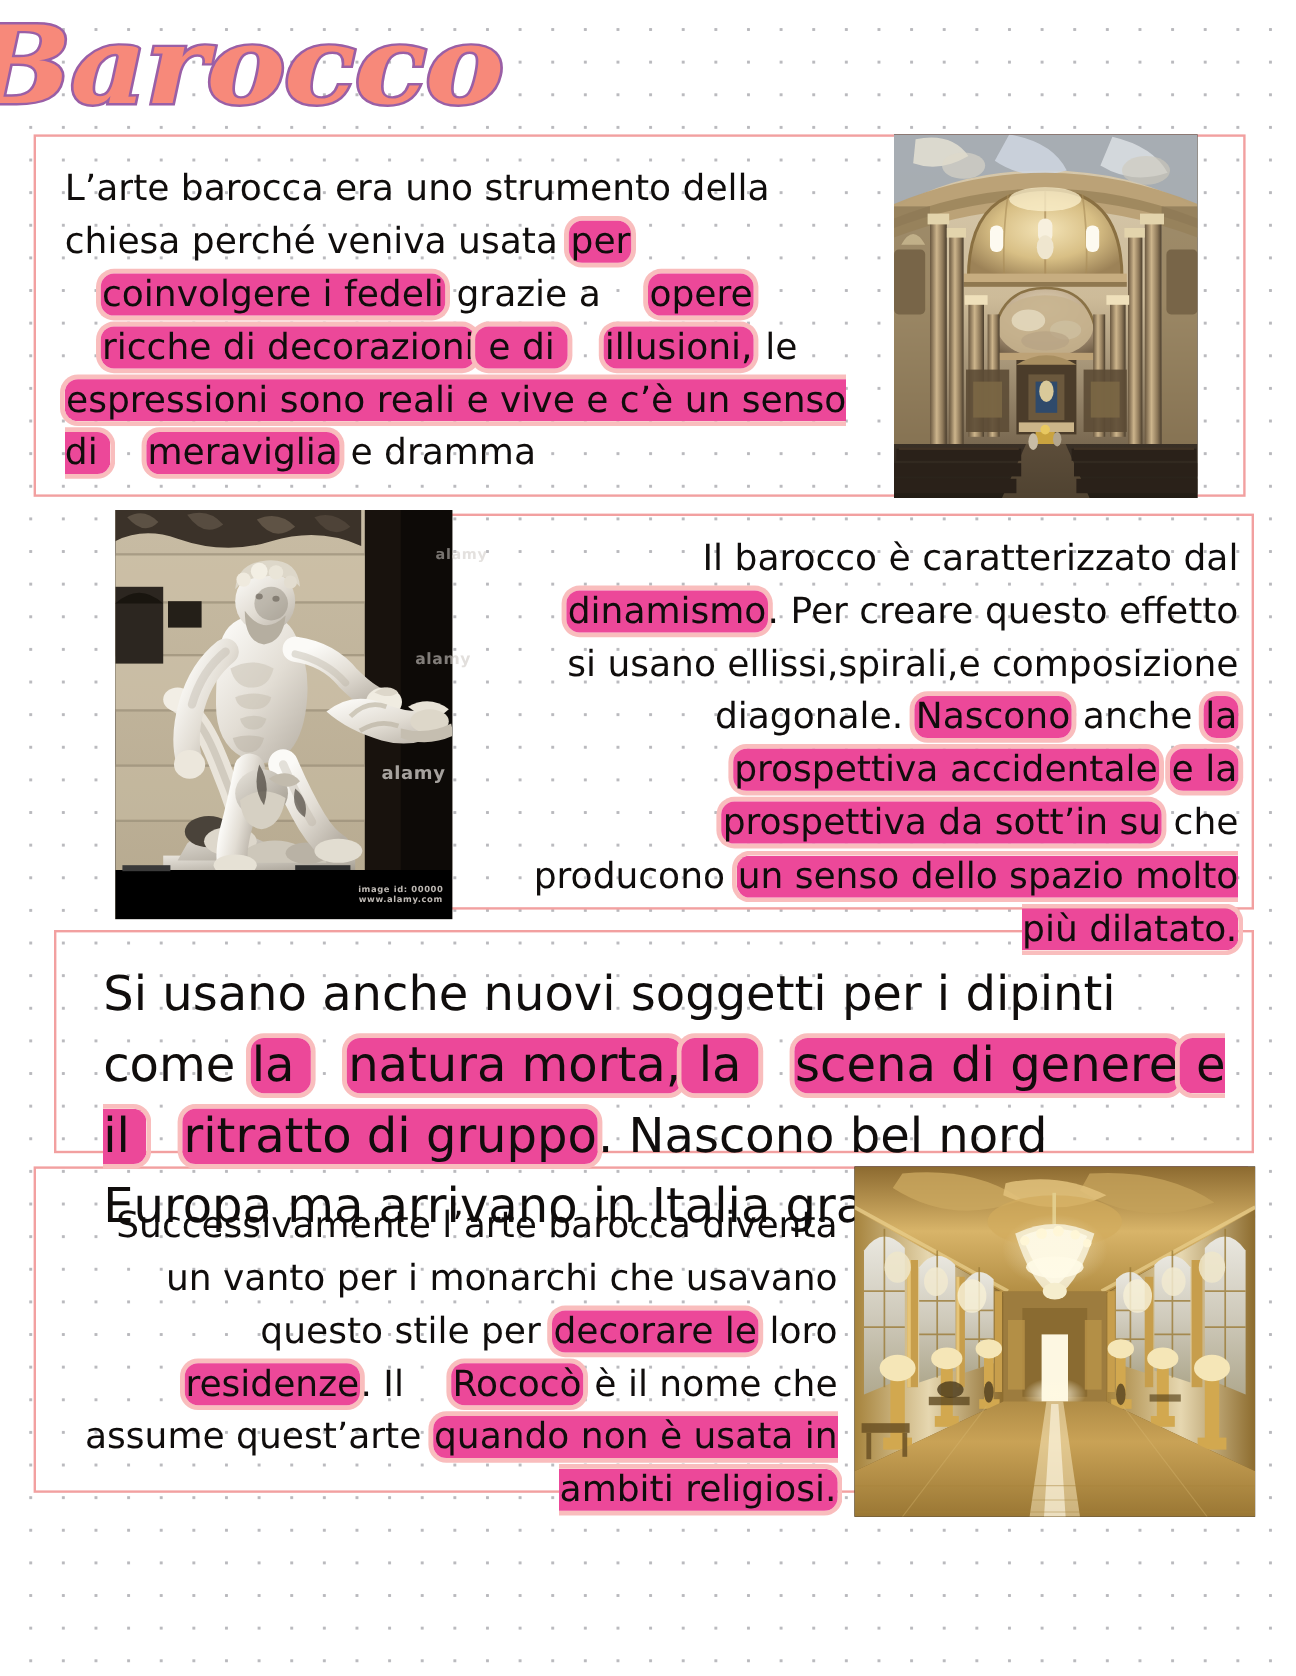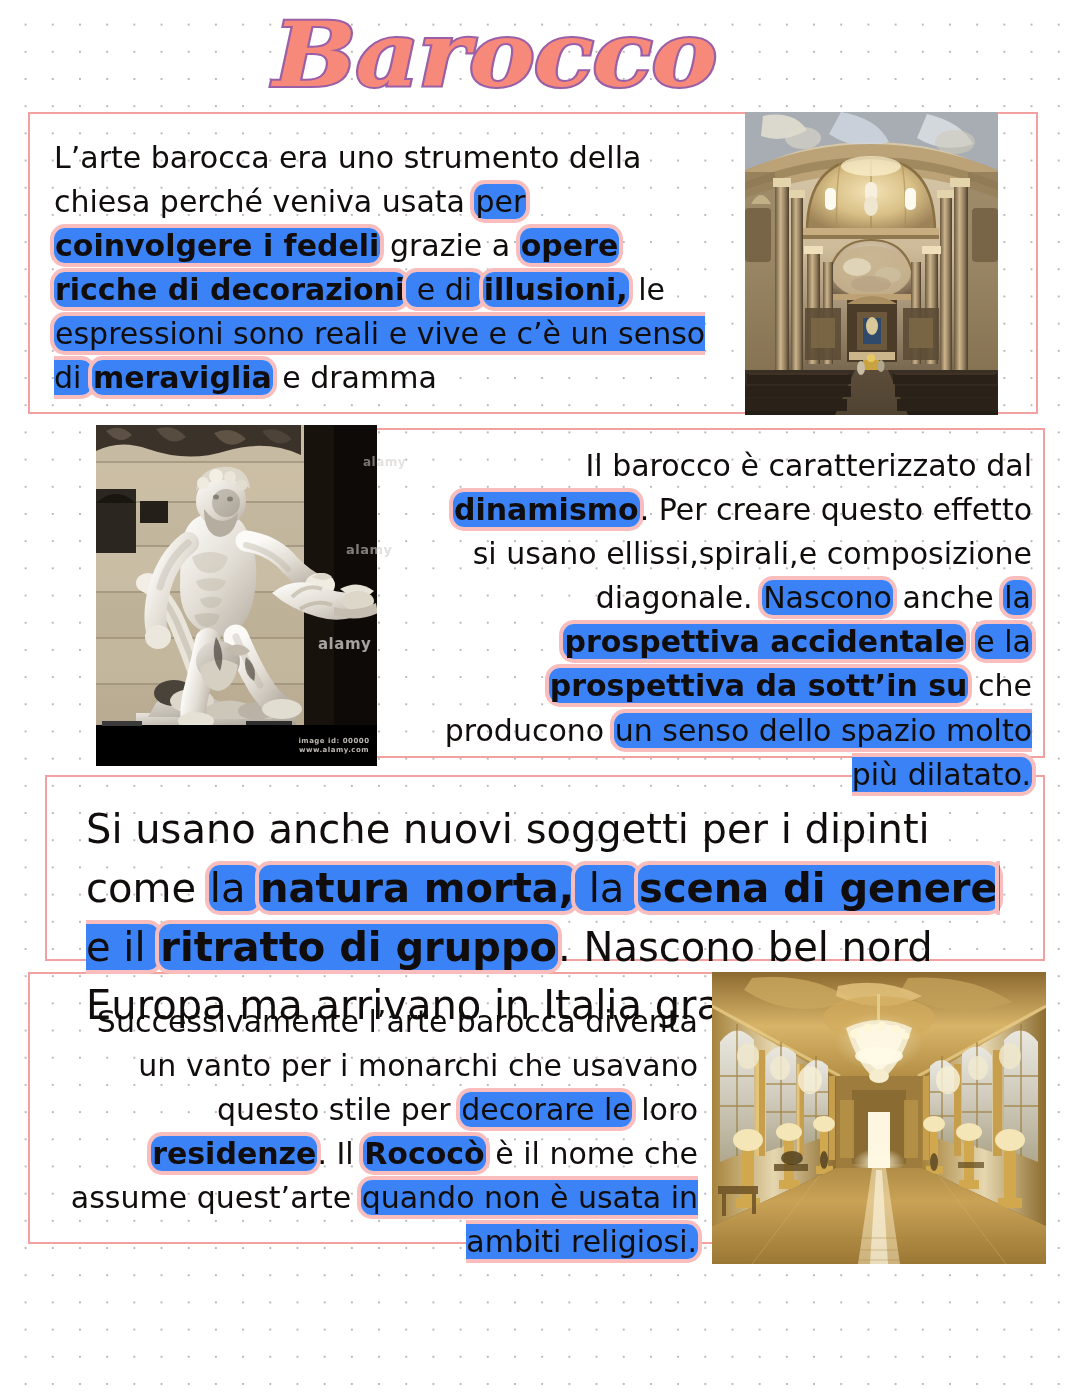--- a/index.html
+++ b/index.html
@@ -17,21 +17,20 @@
     background-position: 12px 11px;
     font-family: "DejaVu Sans", sans-serif;
   }
 
   
   .title-wrap {
     position: absolute;
     left: 0;
     top: 6px;
     width: 989px;
-    text-align: center;
     pointer-events: none;
   }
   .title {
     display: inline-block;
     font-family: "DejaVu Serif", serif;
     font-weight: bold;
     font-style: italic;
     font-size: 88px;
     line-height: 96px;
     letter-spacing: -1px;
@@ -75,26 +74,26 @@
     left: 86px; top: 800px; width: 940px;
     font-size: 40px; line-height: 43px; text-align: left;
   }
   #p4 {
     left: 50px; top: 1000px; width: 648px;
     font-size: 30px; line-height: 43px; text-align: right;
   }
 
   
   .hl {
-    background-color: #3b82f6;
+    background-color: #ec4899;
     border-radius: 11px;
     box-shadow: 0 0 0 4px #f9bdbd;
     padding: 0 1px;
   }
-  .b { font-weight: bold; }
+  .b { font-weight: normal; margin-left: 30px; }
 
   
   .photo {
     position: absolute;
     overflow: hidden;
     background: #2b2520;
   }
   #img-church   { left: 745px; top: 112px; width: 253px; height: 303px; }
   #img-sculpt   { left: 96px;  top: 425px; width: 281px; height: 341px; }
   #img-versaille{ left: 712px; top: 972px; width: 334px; height: 292px; }

